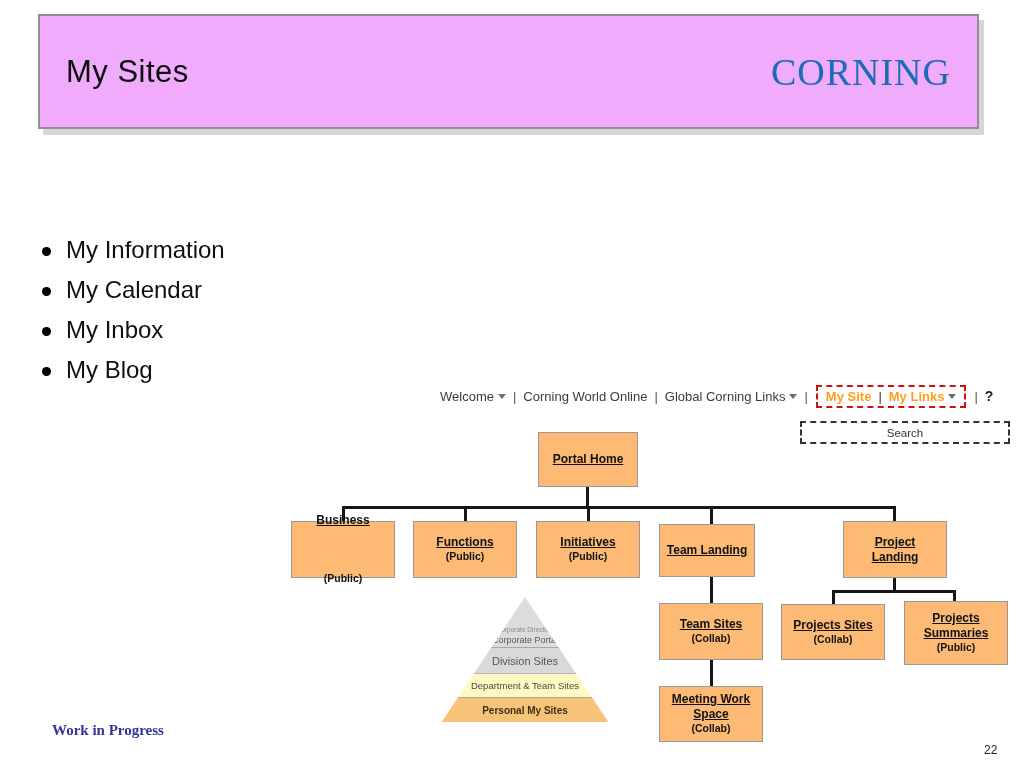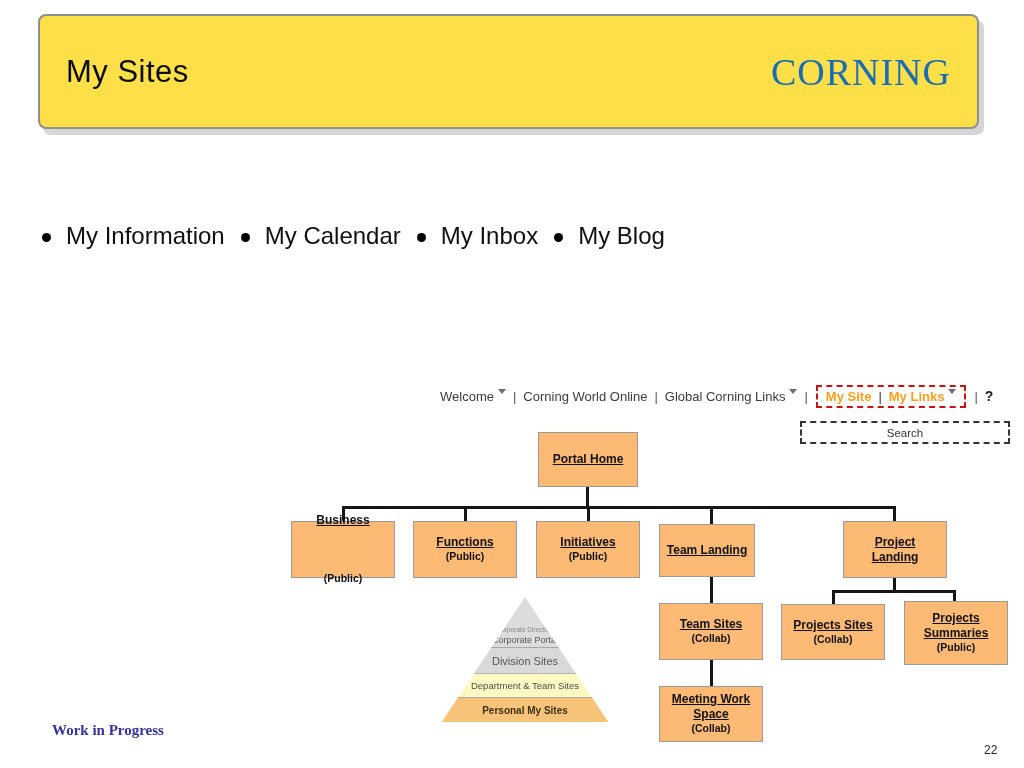--- a/index.html
+++ b/index.html
@@ -1,40 +1,40 @@
 <!DOCTYPE html>
 <html><head>
 <meta charset="utf-8">
 <style>
   html,body{margin:0;padding:0;}
   body{width:1024px;height:768px;background:#ffffff;position:relative;overflow:hidden;
        font-family:"Liberation Sans", sans-serif;color:#111;}
   .abs{position:absolute;}
 
   
-  .title-card{left:38px;top:14px;width:941px;height:115px;background:#fde047;
-    border:2px solid #8f8f8f;border-radius:8px;box-shadow:5px 6px 0 #d6d6d6;
+  .title-card{left:38px;top:14px;width:941px;height:115px;background:#f0abfc;
+    border:2px solid #8f8f8f;border-radius:0;box-shadow:5px 6px 0 #d6d6d6;
     display:flex;align-items:center;justify-content:space-between;padding:0 26px;box-sizing:border-box;}
   .slide-title{font-size:31px;color:#0d0d0d;letter-spacing:0.5px;}
   .corning-logo{font-family:"Liberation Serif", serif;font-size:38px;color:#1b6cb5;
     letter-spacing:1px;font-weight:400;}
 
   
-  .bullet-list{left:42px;top:222px;display:flex;flex-direction:row;gap:16px;}
+  .bullet-list{left:42px;top:236px;display:flex;flex-direction:column;gap:8px;}
   .bullet-item{display:flex;align-items:flex-start;height:32px;}
   .bullet-dot{width:9px;height:9px;border-radius:50%;background:#000;margin:11px 15px 0 0;flex:none;}
   .bullet-text{font-size:24px;color:#101010;}
 
   
   .portal-nav{left:440px;top:385px;height:22px;display:flex;align-items:center;gap:7px;
     font-size:13px;color:#3b3b3b;white-space:nowrap;}
   .nav-sep{color:#555;}
   .tri{display:inline-block;width:0;height:0;border-left:4.5px solid transparent;
     border-right:4.5px solid transparent;border-top:5.5px solid #6e6e6e;margin-left:4px;vertical-align:middle;}
-  .nav-item{display:inline-flex;align-items:flex-start;cursor:default;}
+  .nav-item{display:inline-flex;align-items:center;cursor:default;}
   .hl-group{display:inline-flex;align-items:center;gap:7px;border:2px dashed #cc1111;
     padding:2px 8px;margin:0 1px;}
   .hl-group .nav-item{color:#ff9e1b;font-weight:700;}
   .hl-group .nav-sep{color:#333;}
   .help-q{font-weight:700;color:#222;font-size:14px;}
 
   .search-box{left:800px;top:421px;width:206px;height:19px;border:2px dashed #333;
     display:flex;align-items:center;justify-content:center;font-size:11.5px;color:#333;}
 
   

